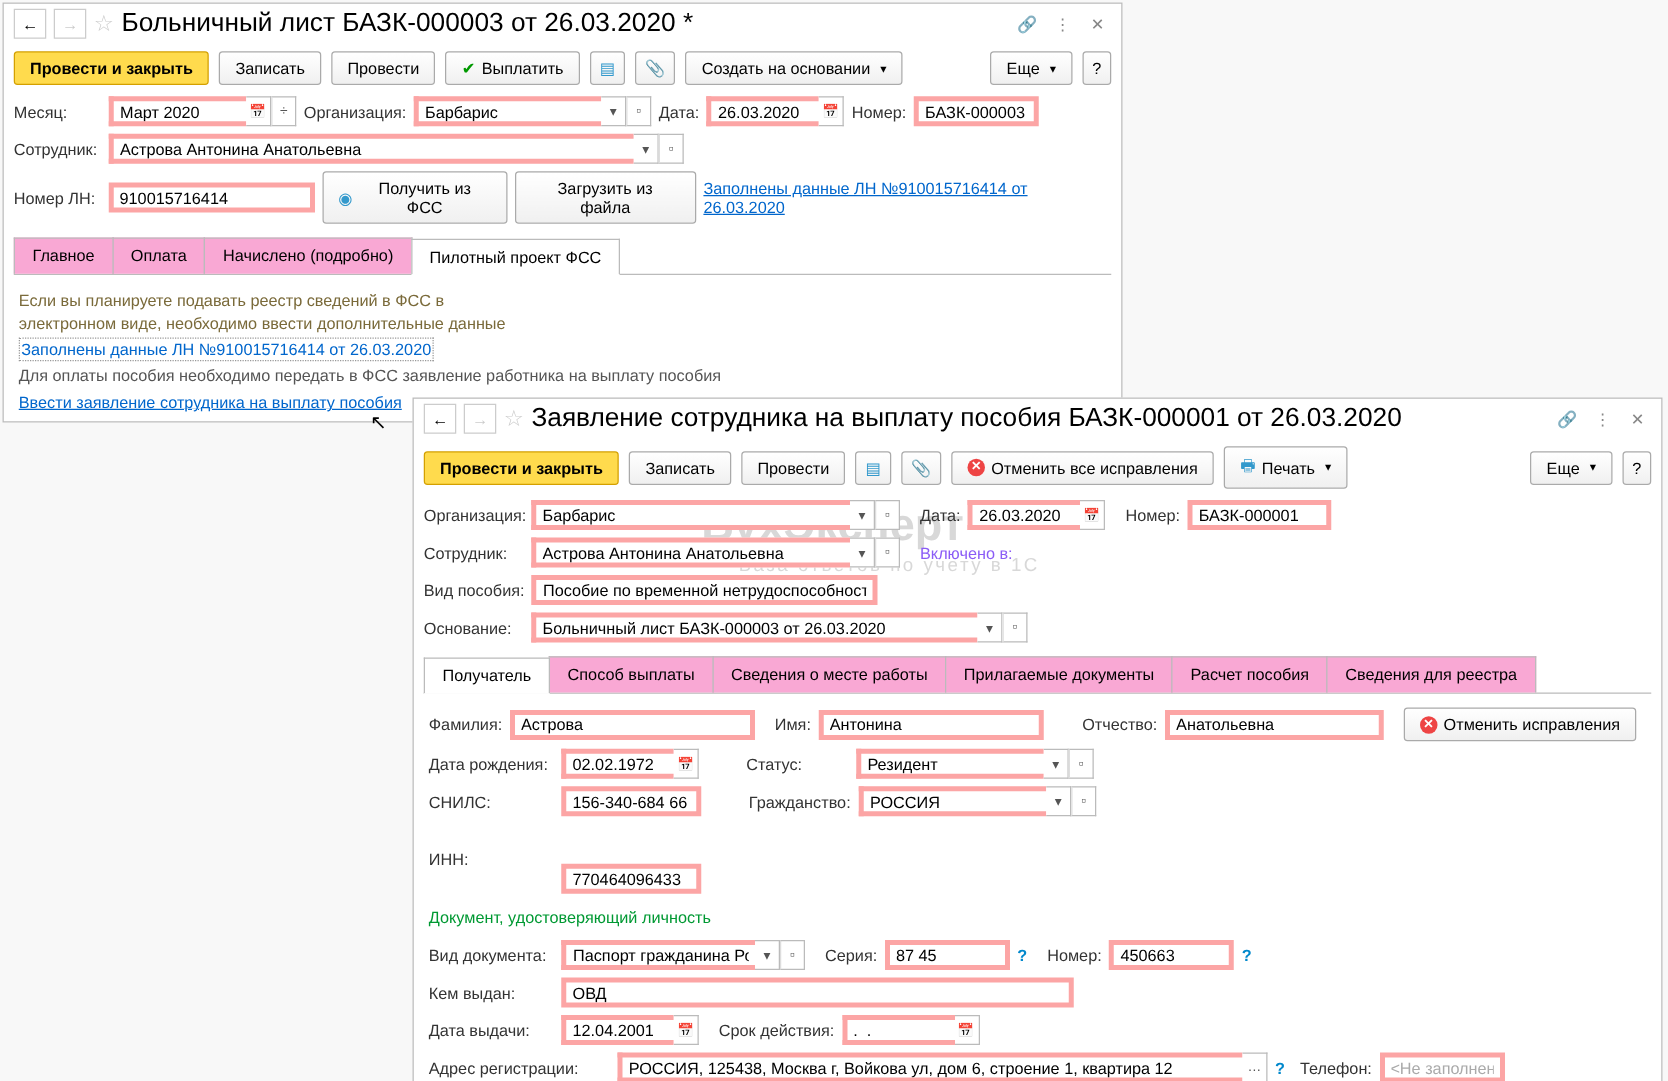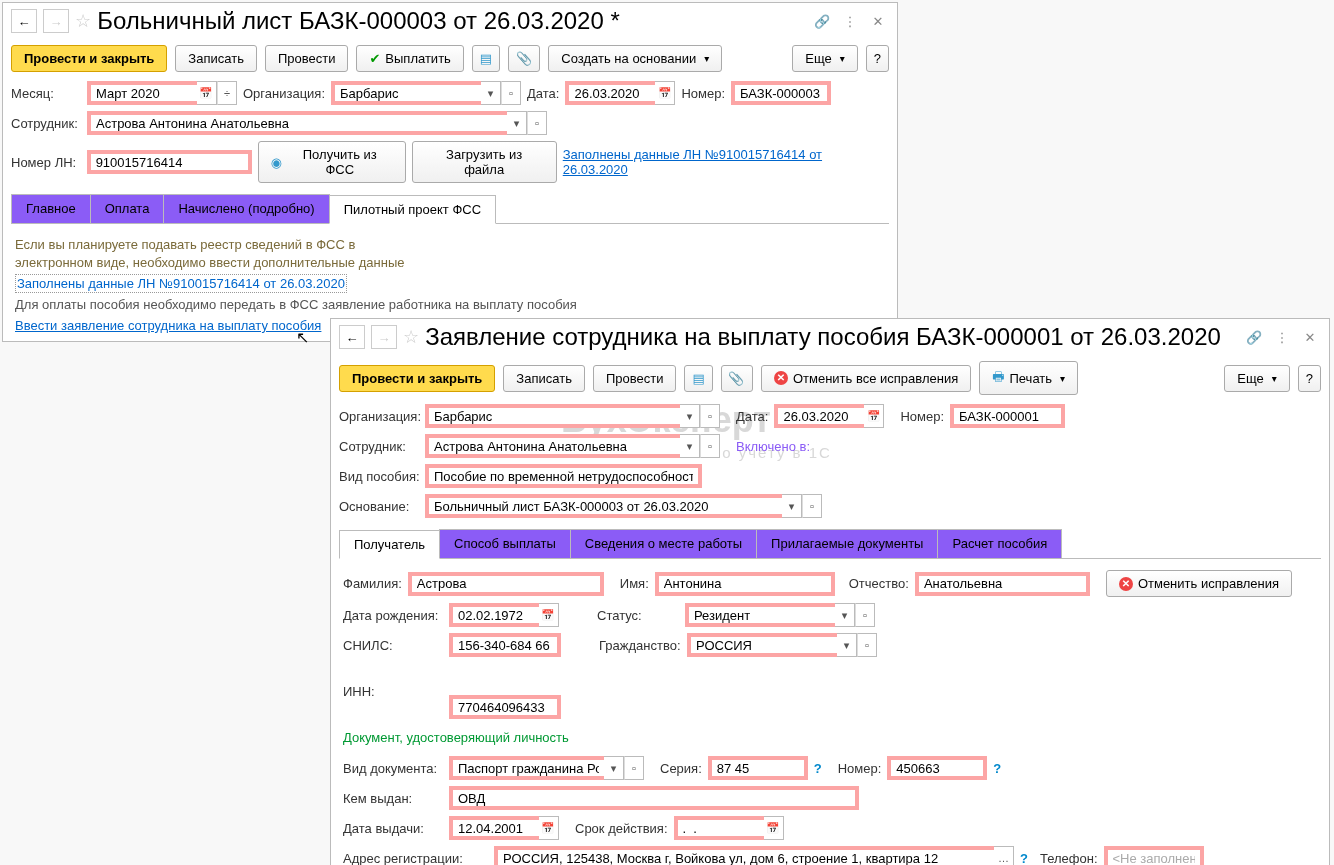--- a/index.html
+++ b/index.html
@@ -4,37 +4,37 @@
 <style>
 * { box-sizing: border-box; font-family: Arial, sans-serif; font-size: 13px; }
 body { margin: 0; background: #f8f8f8; padding: 2px; }
 .window { background: #fff; border: 1px solid #bbb; position: absolute; }
 .win1 { left: 2px; top: 2px; width: 896px; }
 .win2 { left: 330px; top: 318px; width: 1000px; }
 .titlebar { display: flex; align-items: center; padding: 4px 8px; gap: 6px; }
 .nav-btn { width: 26px; height: 24px; border: 1px solid #ccc; background: #fff; display: inline-flex; align-items: center; justify-content: center; cursor: pointer; }
 .nav-btn.disabled { color: #ccc; }
 .star-icon { font-size: 18px; color: #ccc; }
-.title { font-size: 24px; font-weight: normal; flex: 1; }
+.title { font-size: 21px; font-weight: normal; flex: 1; }
 .icon-btn { width: 22px; height: 22px; display: inline-flex; align-items: center; justify-content: center; cursor: pointer; color: #888; }
 .toolbar { display: flex; align-items: center; gap: 8px; padding: 6px 8px; flex-wrap: wrap;}
 .btn { border: 1px solid #aaa; background: linear-gradient(#fff,#f0f0f0); padding: 5px 12px; border-radius: 3px; cursor: pointer; display: inline-flex; align-items: center; gap: 5px; }
 .btn-primary { background: #ffdb4d; border-color: #d4a000; font-weight: bold; }
 .btn-small { padding: 5px 7px; }
 .form-row { display: flex; align-items: center; gap: 6px; padding: 3px 8px; }
 .label { color: #333; white-space: nowrap; }
 .input { border: 4px solid #fca5a5; background: #fff; padding: 3px 5px; height: 24px; }
 .input-group { display: flex; align-items: stretch; }
 .input-group .input { border-right: none; }
 .input-group .ib { border: 1px solid #bbb; border-left: none; width: 20px; display: flex; align-items: center; justify-content: center; background: #fff; cursor: pointer; font-size: 11px; color: #555; }
 .input-group .ib + .ib { border-left: 1px solid #ddd; }
 .link { color: #0066cc; text-decoration: underline; cursor: pointer; }
 .link-dotted { color: #0066cc; border-bottom: 1px dashed #0066cc; cursor: pointer; text-decoration: none; }
 .tabs { display: flex; border-bottom: 1px solid #bbb; margin: 8px 8px 0; }
-.tab { padding: 6px 14px; border: 1px solid #bbb; border-bottom: none; background: #8b5cf6; cursor: pointer; margin-right: -1px; }
+.tab { padding: 6px 14px; border: 1px solid #bbb; border-bottom: none; background: #f9a8d4; cursor: pointer; margin-right: -1px; }
 .tab.active { background: #fff; border-bottom: 1px solid #fff; position: relative; top: 1px; }
 .tab-body { padding: 8px 12px; }
 .info-text { color: #7a6a3a; margin: 4px 0; line-height: 1.4; }
 .plain-text { color: #555; margin: 6px 0; }
 .green-text { color: #009933; margin: 8px 0; }
 .arrow-cursor { position: absolute; left: 296px; top: 328px; font-size: 16px; z-index: 100; }
 .dropdown-arrow::after { content: '▾'; font-size: 10px; margin-left: 3px; }
 .cancel-icon { display: inline-block; width: 14px; height: 14px; border-radius: 50%; background: #e44; color: #fff; font-size: 10px; line-height: 14px; text-align: center; font-weight: bold; }
 .help-icon { color: #0088cc; font-weight: bold; cursor: pointer; }
 .watermark { position: absolute; left: 230px; top: 80px; font-size: 36px; color: #d8d8d8; font-weight: bold; z-index: 0; pointer-events: none; font-family: sans-serif; }
@@ -206,29 +206,30 @@
           <span class="ib">▫</span>
         </div>
   </div>
 
   <div class="tabs">
     <div class="tab active">Получатель</div>
     <div class="tab">Способ выплаты</div>
     <div class="tab">Сведения о месте работы</div>
     <div class="tab">Прилагаемые документы</div>
     <div class="tab">Расчет пособия</div>
+    <div class="tab">Сведения для реестра</div>
   </div>
 
   <div class="tab-body">
     <div class="form-row" style="padding-left:0">
       <span class="label">Фамилия:</span>
       <input class="input" style="width: 196px;" value="Астрова">
       <span class="label" style="margin-left:10px">Имя:</span>
       <input class="input" style="width: 180px;" value="Антонина">
-      <span class="label" style="margin-left:8px">Отчество:</span>
+      <span class="label" style="margin-left:25px">Отчество:</span>
       <input class="input" style="width: 175px;" value="Анатольевна">
       <button class="btn" style="margin-left:10px">
             <span class="cancel-icon">✕</span>
             <span>Отменить исправления</span>
           </button>
     </div>
 
     <div class="form-row" style="padding-left:0">
       <span class="label" style="width:100px">Дата рождения:</span>
       <div class="input-group">

